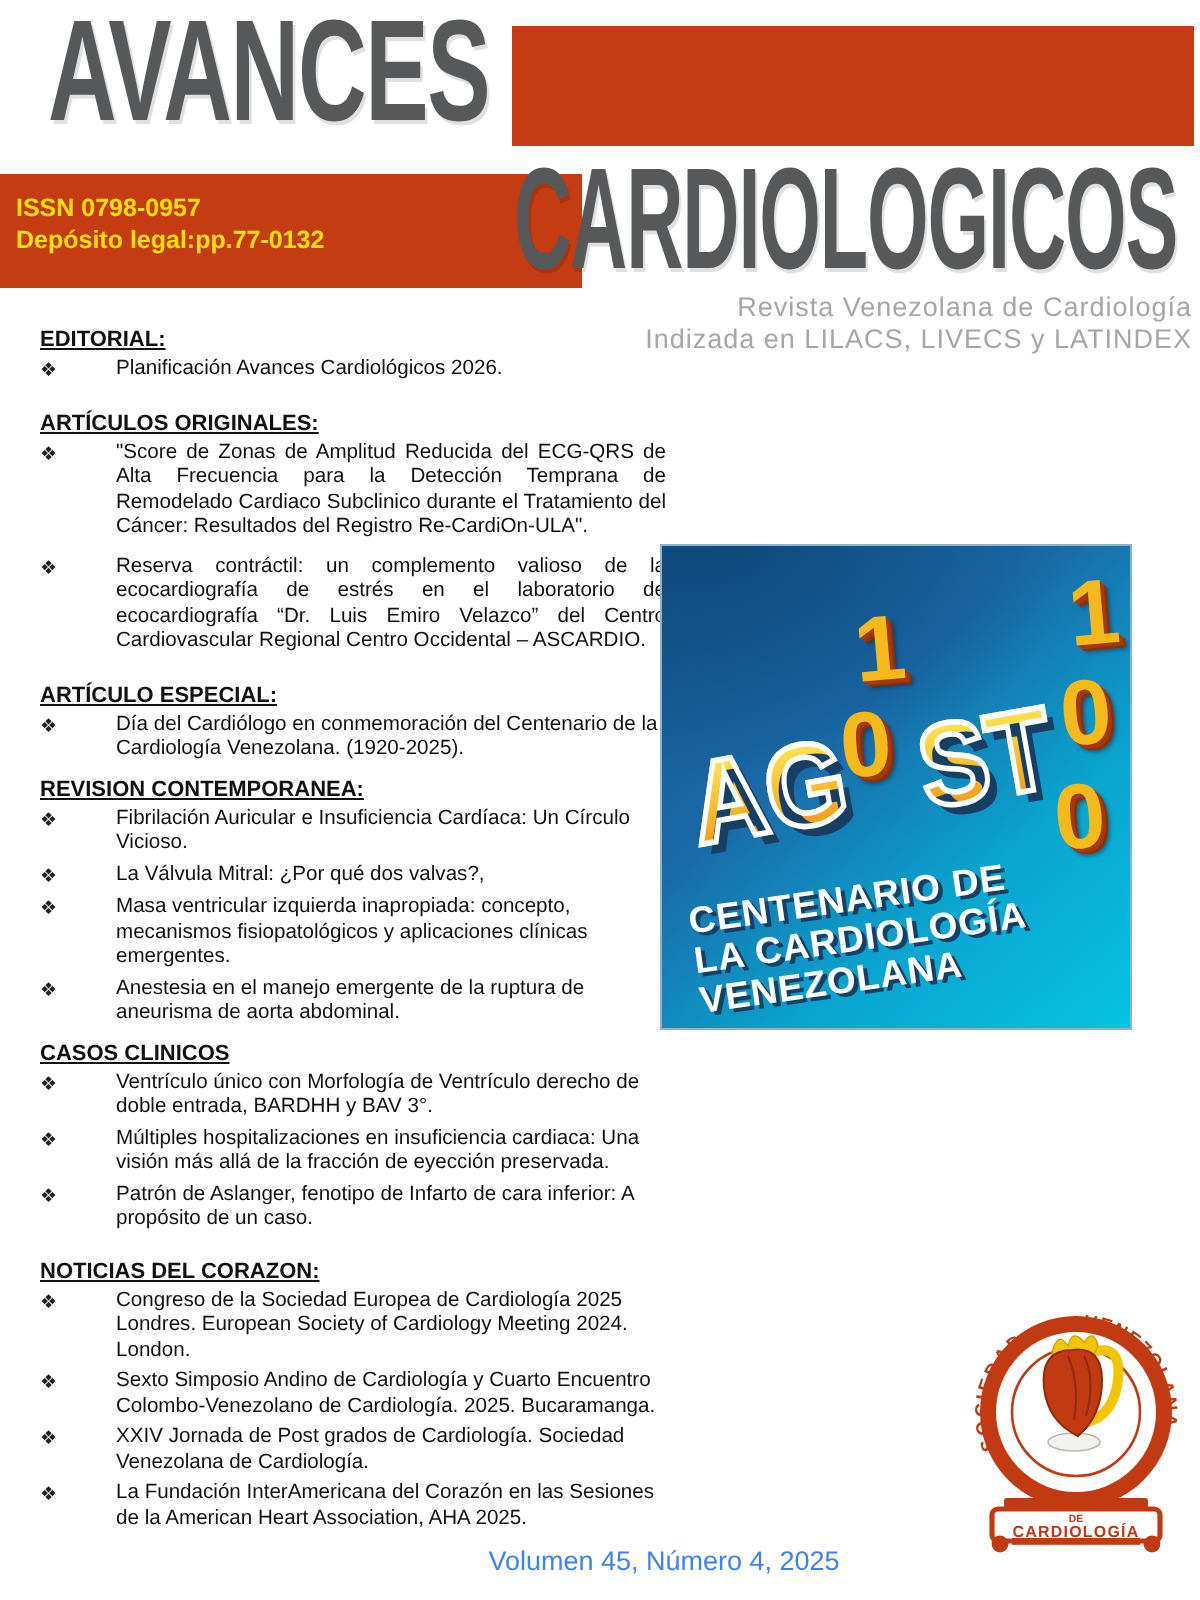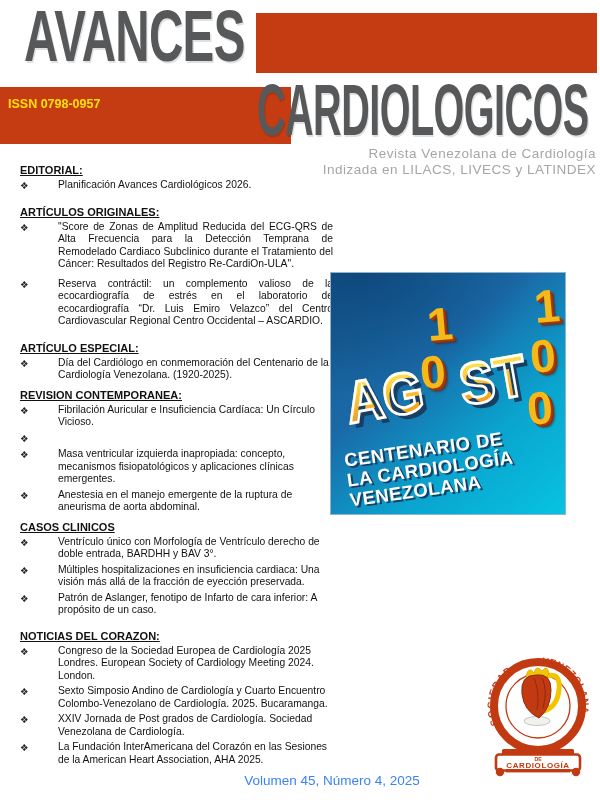--- a/index.html
+++ b/index.html
@@ -98,20 +98,21 @@
   .logo{position:absolute;left:480px;top:650px;width:116px;height:130px;}
 </style>
 </head>
 <body>
 
 <div class="red-block-right"></div>
 <div class="title-avances">AVANCES</div>
 
 <div class="red-block-left">
   <div class="issn-line">ISSN 0798-0957</div>
+  <div class="issn-line">Depósito legal:pp.77-0132</div>
 </div>
 <div class="title-cardiologicos">CARDIOLOGICOS</div>
 
 <div class="subtitle">
   <div>Revista Venezolana de Cardiología</div>
   <div>Indizada en LILACS, LIVECS y LATINDEX</div>
 </div>
 
 <div class="toc">
 
@@ -144,20 +145,21 @@
   </div>
 
   <div class="sec" style="margin-top:3px">
     <div class="sec-head">REVISION CONTEMPORANEA:</div>
     <div class="item">
       <span class="blt">❖</span>
       <span class="itx">Fibrilación Auricular e Insuficiencia Cardíaca: Un Círculo Vicioso.</span>
     </div>
     <div class="item">
       <span class="blt">❖</span>
+      <span class="itx">La Válvula Mitral: ¿Por qué dos valvas?,</span>
     </div>
     <div class="item">
       <span class="blt">❖</span>
       <span class="itx">Masa ventricular izquierda inapropiada: concepto, mecanismos fisiopatológicos y aplicaciones clínicas emergentes.</span>
     </div>
     <div class="item">
       <span class="blt">❖</span>
       <span class="itx">Anestesia en el manejo emergente de la ruptura de aneurisma de aorta abdominal.</span>
     </div>
   </div>

